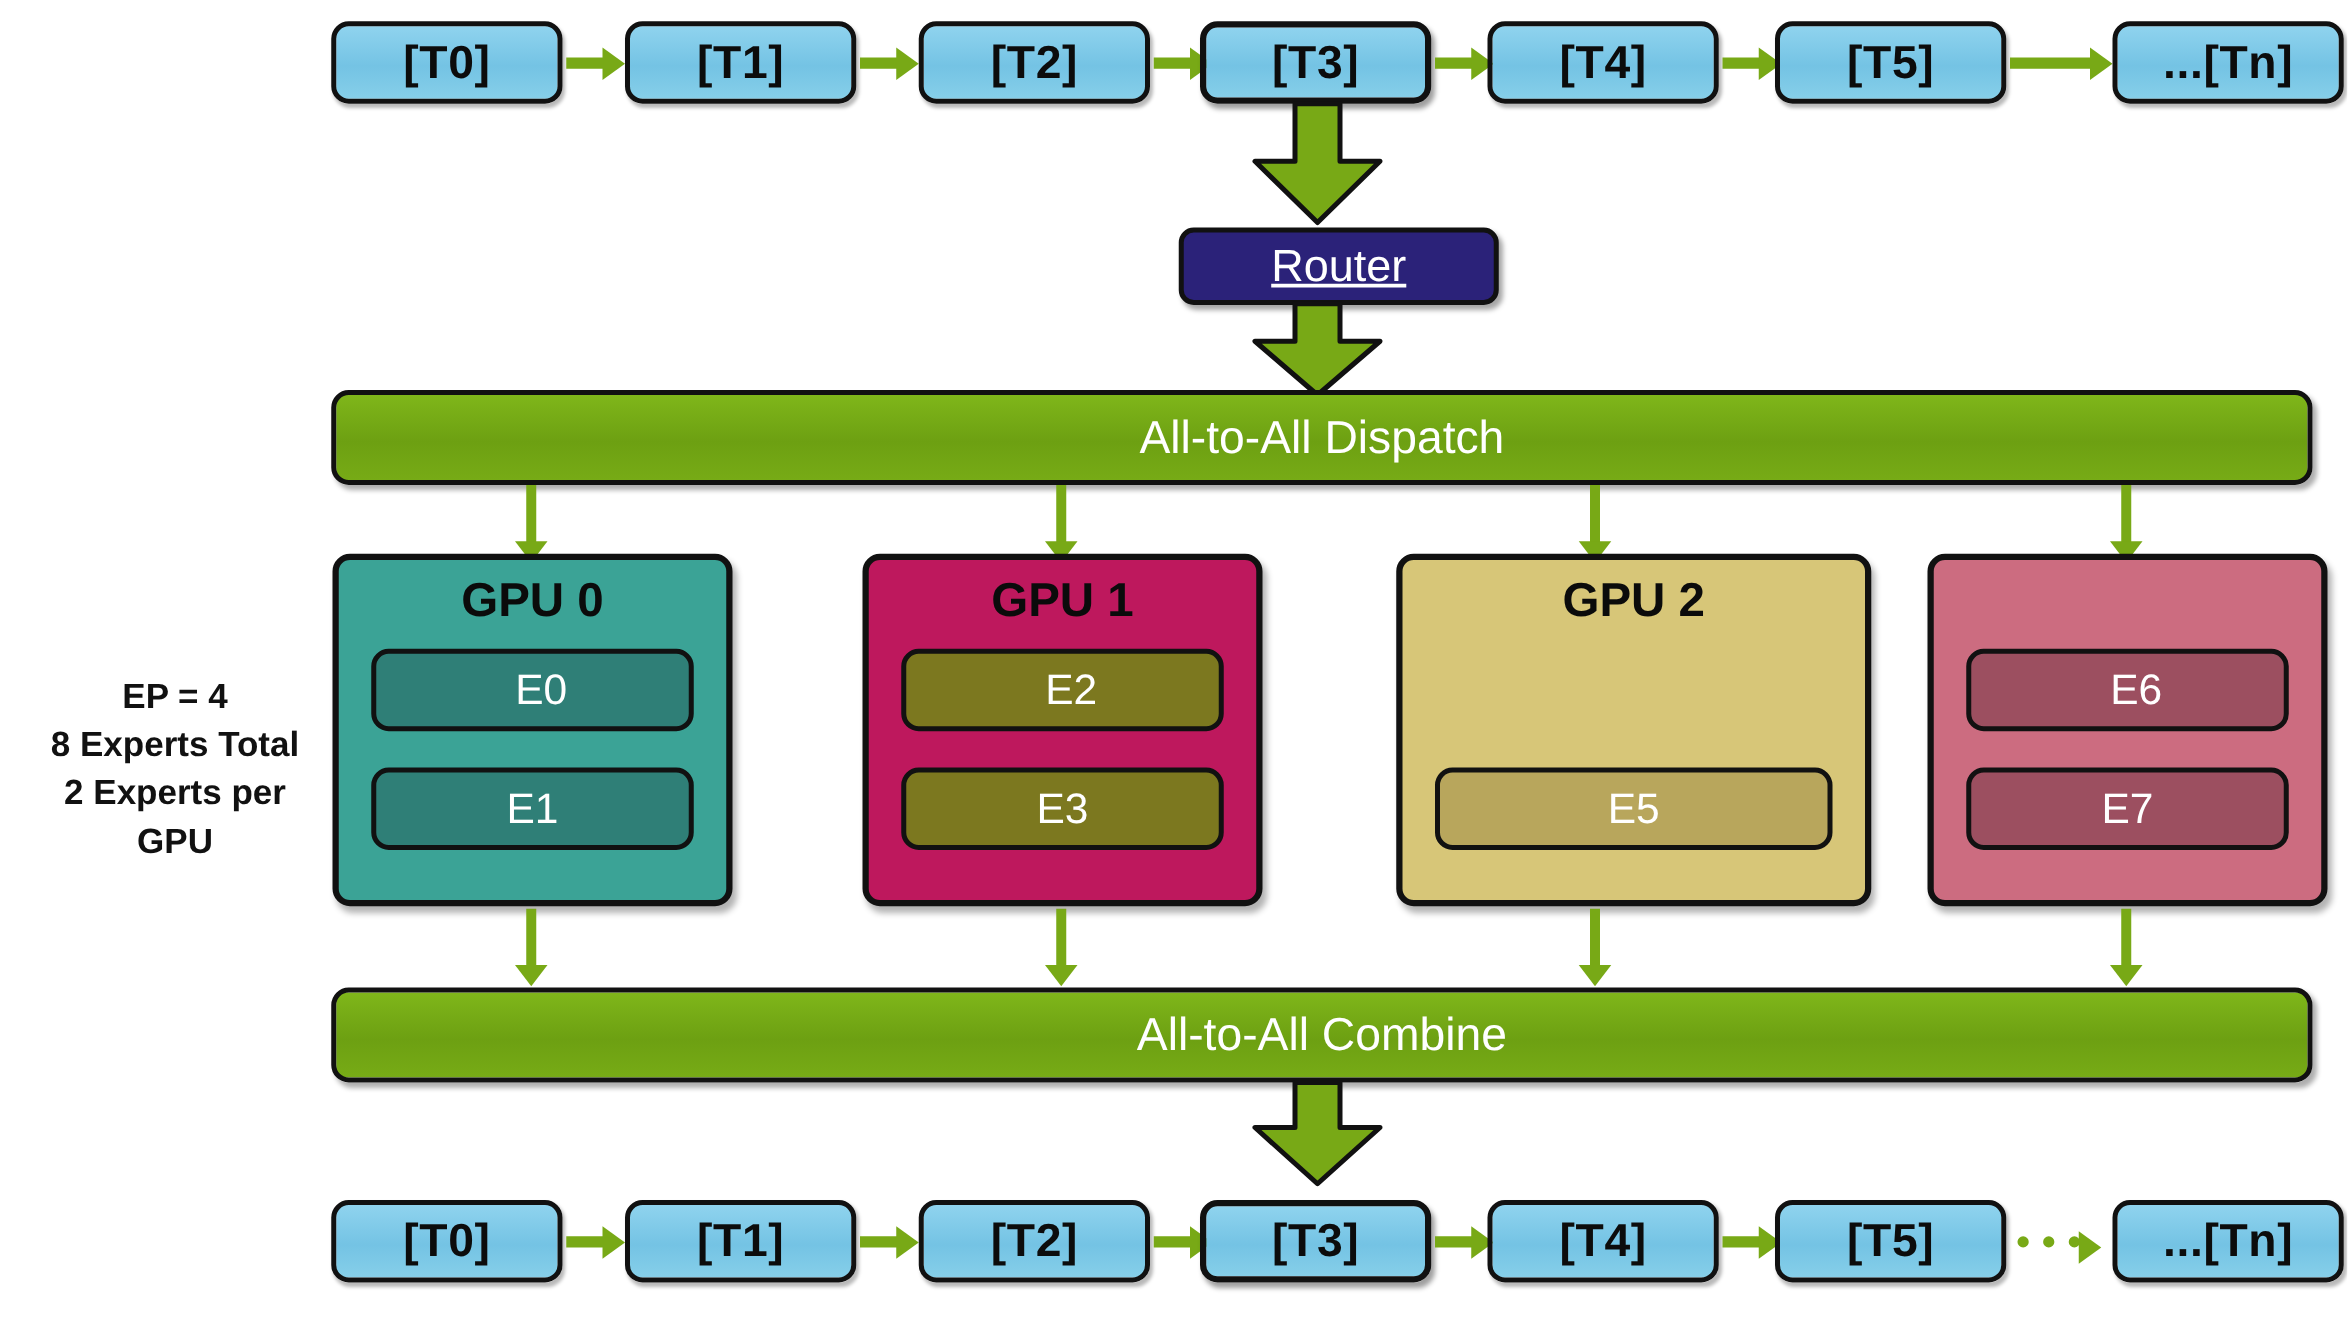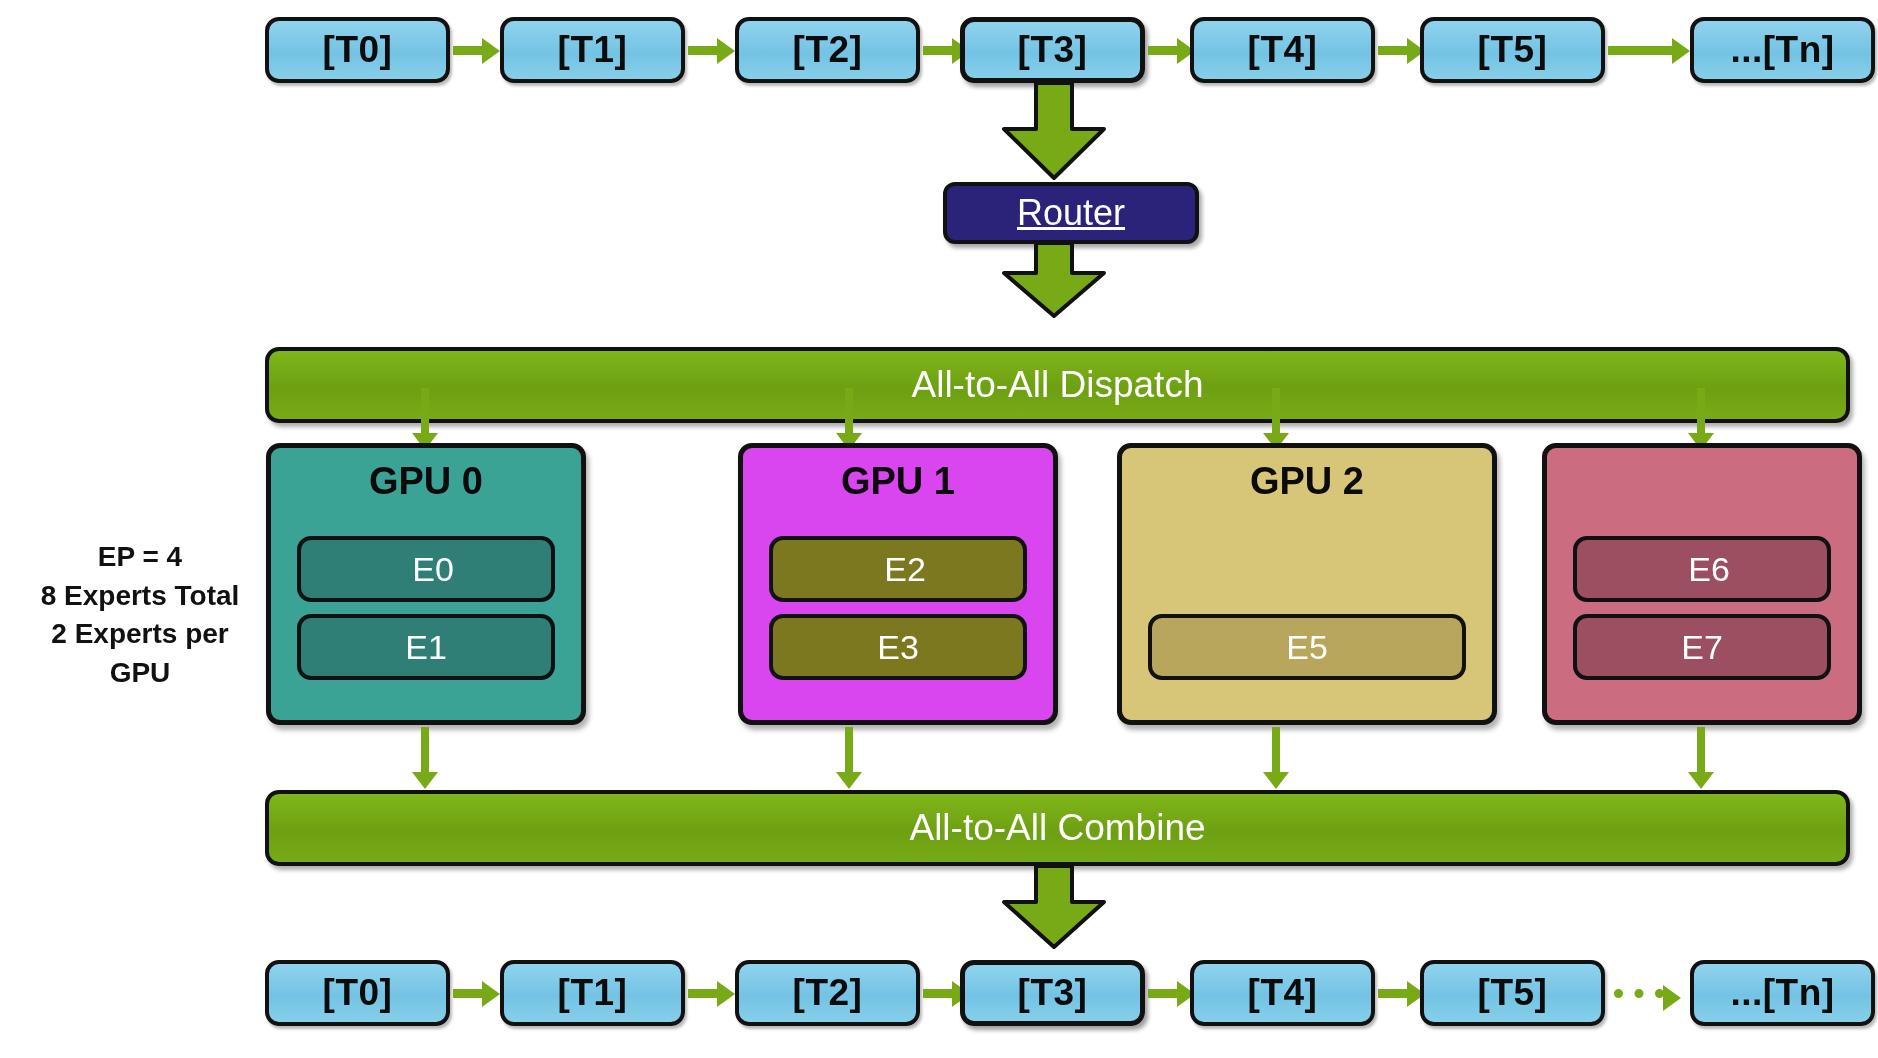--- a/index.html
+++ b/index.html
@@ -141,21 +141,21 @@
     border: 4px solid #111111;
     border-radius: 14px;
     box-sizing: border-box;
     display: flex;
     align-items: center;
     justify-content: center;
     color: #ffffff;
     font-size: 34px;
     font-weight: 400;
   }
-  .expert-box.e-top { top: 88px; padding-left: 14px; }
+  .expert-box.e-top { top: 71px; padding-left: 14px; }
   .expert-box.e-bot { top: 166px; }
 
   
   .annotation {
     position: absolute;
     text-align: center;
     color: #111111;
     font-size: 28px;
     font-weight: 700;
     line-height: 1.38;
@@ -196,38 +196,38 @@
   </div>
 
   <div class="router-box" style="left:943px; top:182px; width:256px; height:62px;text-decoration:underline;">Router</div>
 
   <div class="block-arrow" style="left:1000px; top:243px;">
     <svg width="108" height="76" viewBox="0 0 108 76">
       <polygon points="36,0 72,0 72,30 104,30 54,73 4,30 36,30" fill="#78a916" stroke="#111111" stroke-width="4" stroke-linejoin="round"></polygon>
     </svg>
   </div>
 
-  <div class="a2a-bar" style="left:265px; top:312px; width:1585px; height:76px;margin-top:35px;">All-to-All Dispatch</div>
+  <div class="a2a-bar" style="left:265px; top:312px; width:1585px; height:76px;">All-to-All Dispatch</div>
 
   <div class="v-arrow" style="left:421px; top:388px; height:46px;"></div>
   <div class="v-arrow" style="left:845px; top:388px; height:46px;"></div>
   <div class="v-arrow" style="left:1272px; top:388px; height:46px;"></div>
   <div class="v-arrow" style="left:1697px; top:388px; height:46px;"></div>
 
   <div class="annotation" style="left:20px; top:538px; width:240px;">EP = 4
 8 Experts Total
 2 Experts per GPU</div>
 
   <div class="gpu-card" style="left:266px; top:443px; width:320px; height:282px; background:#3ba396;">
     <div class="gpu-title">GPU 0</div>
     <div class="expert-box e-top" style="background:#2f7f77;">E0</div>
     <div class="expert-box e-bot" style="background:#2f7f77;">E1</div>
   </div>
 
-  <div class="gpu-card" style="left:690px; top:443px; width:320px; height:282px; background:#d946ef;margin-left:48px;">
+  <div class="gpu-card" style="left:690px; top:443px; width:320px; height:282px; background:#be185d;">
     <div class="gpu-title">GPU 1</div>
     <div class="expert-box e-top" style="background:#7c781f;">E2</div>
     <div class="expert-box e-bot" style="background:#7c781f;">E3</div>
   </div>
 
   <div class="gpu-card" style="left:1117px; top:443px; width:380px; height:282px; background:#d7c678;">
     <div class="gpu-title">GPU 2</div>
     <div class="expert-box e-bot" style="background:#b8a65c;">E5</div>
   </div>
 

